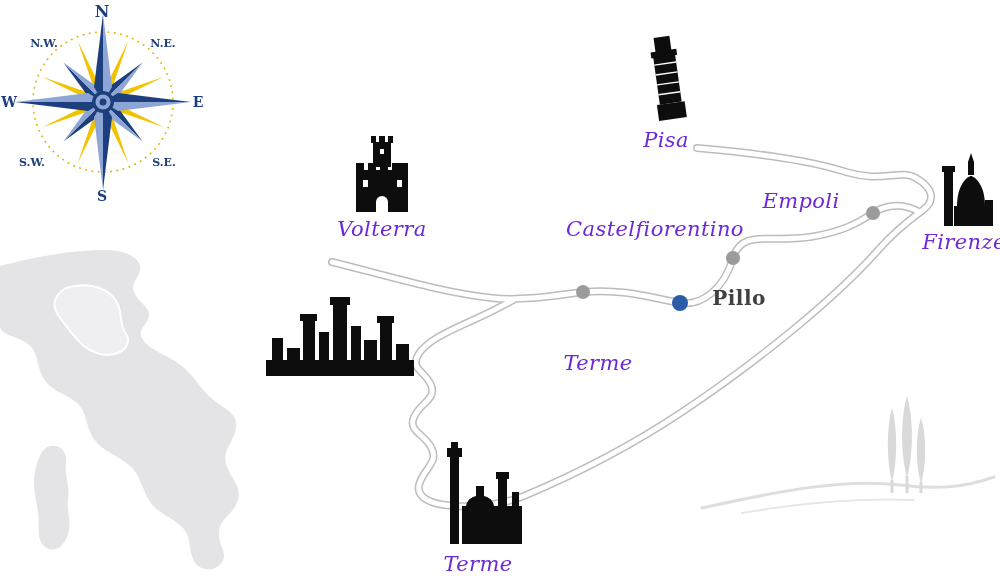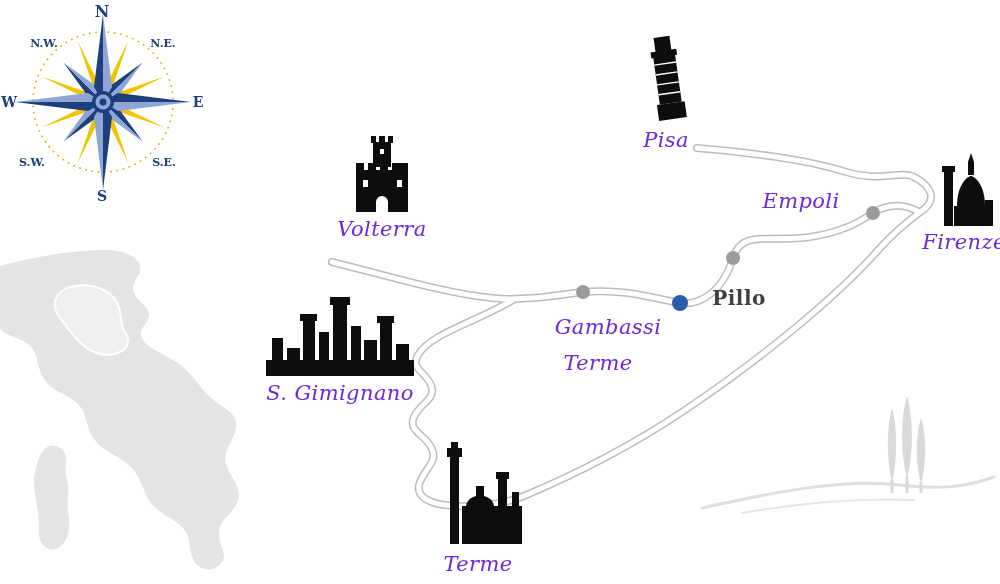--- a/index.html
+++ b/index.html
@@ -243,25 +243,24 @@
       <g>
         <circle r="11" fill="#1e3f7e"></circle>
         <circle r="7.5" fill="#8ea6d6"></circle>
         <circle r="3.5" fill="#1e3f7e"></circle>
       </g>
     </g>
   </svg>
 
   <span class="lbl" style="left:666px; top:140px">Pisa</span>
   <span class="lbl" style="left:382px; top:229px">Volterra</span>
+  <span class="lbl" style="left:655px; top:229px">Castelfiorentino</span>
   <span class="lbl" style="left:801px; top:201px">Empoli</span>
   <span class="lbl" style="left:964px; top:242px">Firenze</span>
-  <span class="lbl" style="left:608px; top:327px">Gambassi</span>
   <span class="lbl" style="left:598px; top:363px">Terme</span>
-  <span class="lbl" style="left:340px; top:393px">S. Gimignano</span>
   <span class="lbl" style="left:478px; top:564px">Terme</span>
   <span class="lbl pillo" style="left:739px; top:298px">Pillo</span>
 
   <span class="cdir n" style="left:102px; top:11px">N</span>
   <span class="cdir main" style="left:102px; top:196px">S</span>
   <span class="cdir main" style="left:9px; top:102px">W</span>
   <span class="cdir main" style="left:198px; top:102px">E</span>
   <span class="cdir sub" style="left:44px; top:43px">N.W.</span>
   <span class="cdir sub" style="left:163px; top:43px">N.E.</span>
   <span class="cdir sub" style="left:32px; top:162px">S.W.</span>

